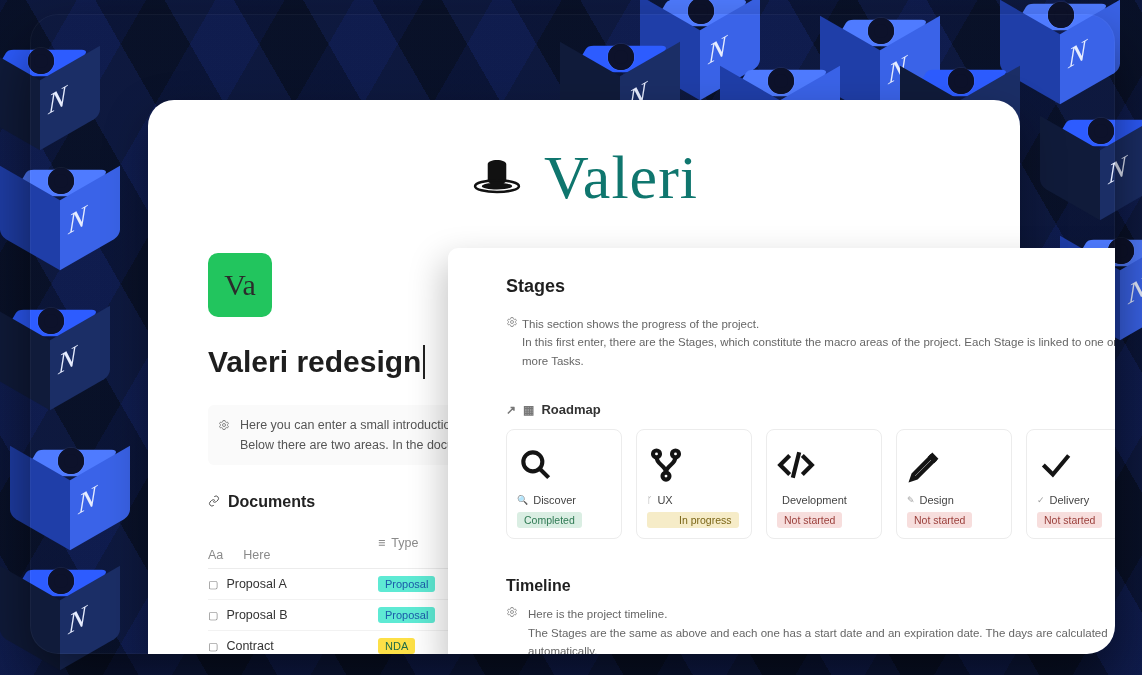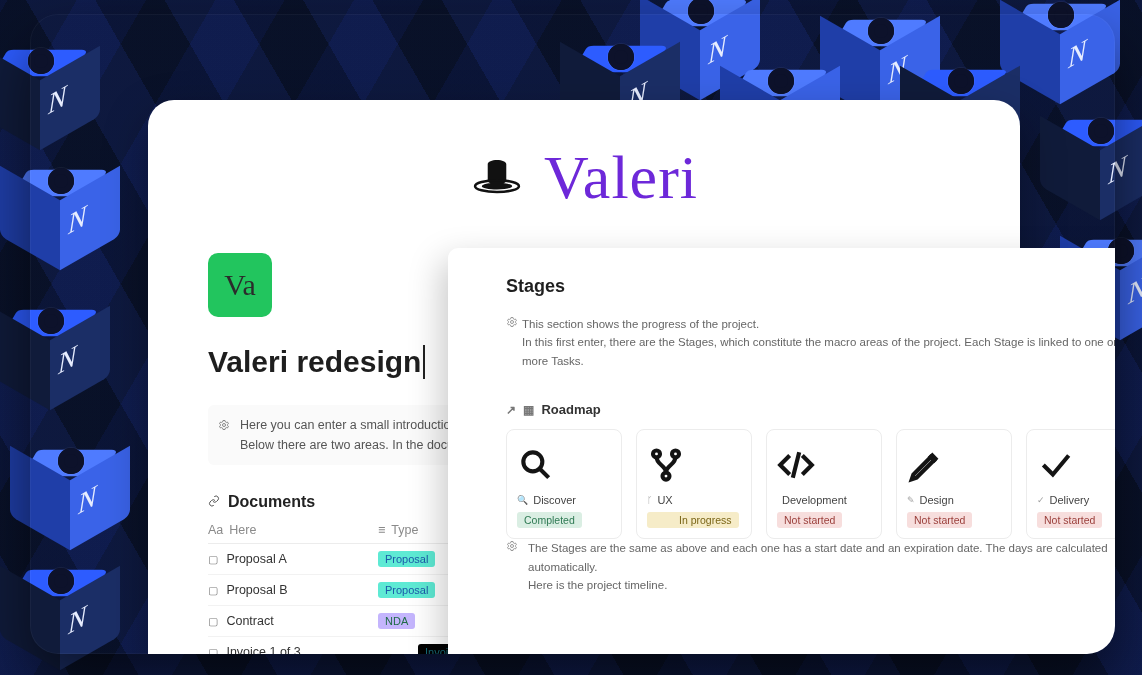--- a/index.html
+++ b/index.html
@@ -55,21 +55,21 @@
   }
   .hero {
     display:flex; align-items:center; justify-content:center;
     gap: 20px;
     padding-top: 42px;
   }
   .hero .hat svg { width: 54px; height: 54px; }
   .hero .title {
     font-family: Georgia, "Times New Roman", serif;
     font-size: 62px;
-    color: #6d28d9;
+    color: #0f766e;
     letter-spacing: 1px;
   }
 
   .page-body { padding: 40px 60px 0 60px; }
   .page-icon {
     width: 64px; height: 64px;
     background: #22c55e;
     border-radius: 10px;
     display:flex; align-items:center; justify-content:center;
     font-family: Georgia, serif;
@@ -95,29 +95,29 @@
   }
   .callout .gear { color:#888; margin-top:2px; }
 
   .section-head {
     display:flex; align-items:center; gap:8px;
     font-size: 16px; font-weight:600; color:#222;
     margin-bottom: 6px;
   }
   .table { font-size: 12.5px; color:#333; }
   .thead { display:flex; padding:6px 0; color:#8a8a8a; border-bottom:1px solid #ececec;}
-  .thead .col-a { width: 170px; display:flex; align-items:flex-end; gap:6px;}
+  .thead .col-a { width: 170px; display:flex; align-items:flex-end; gap:20px;margin-top:25px;}
   .thead .col-b { width: 90px; display:flex; align-items:center; gap:6px;}
   .trow { display:flex; align-items:center; padding:7px 0; border-bottom:1px solid #f2f2f2;}
   .trow .col-a { width: 170px; display:flex; align-items:center; gap:8px;}
   .trow .col-b { width: 90px; }
   .doc-ico { color:#7a7a7a; font-size:11px; }
   .tag { display:inline-block; padding:2px 7px; border-radius:3px; font-size:11px; }
   .tag.blue   { background:#5eead4; color:#1b5aa9; }
-  .tag.green  { background:#c4b5fd; color:#1f6b47; }
+  .tag.green  { background:#fde047; color:#1f6b47; }
   .tag.teal   { background:#000000; color:#186a79;margin-left:40px; }
 
   
   .front-card {
     position: absolute;
     left: 418px; top: 234px;
     width: 700px; height: 420px;
     background: #ffffff;
     border-radius: 10px 0 0 0;
     box-shadow: -6px 12px 34px rgba(0,0,0,0.22);
@@ -413,27 +413,28 @@
         <div class="stage-card"><div class="big-ico">
             <svg viewBox="0 0 24 24">
               <polyline points="4 12 10 18 20 6"></polyline>
             </svg>
           </div><div class="lbl-row">
             <span class="mini">✓</span>
             <span>Delivery</span>
           </div><span class="pill not">Not started</span></div>
       </div>
 
+    <div class="timeline-h">Timeline</div>
     <div class="timeline-callout">
       <span class="gear" style="color:#999">
         <svg class="small-ico" viewBox="0 0 24 24" fill="none" stroke="currentColor" stroke-width="2">
             <circle cx="12" cy="12" r="3"></circle>
             <path d="M19 12a7 7 0 0 0-.1-1l2-1.6-2-3.4-2.4.9a7 7 0 0 0-1.7-1L14 3h-4l-.8 2.9a7 7 0 0 0-1.7 1L5.1 6 3 9.4 5 11a7 7 0 0 0 0 2l-2 1.6 2 3.4 2.4-.9a7 7 0 0 0 1.7 1L10 21h4l.8-2.9a7 7 0 0 0 1.7-1l2.4.9 2-3.4-2-1.6c.1-.3.1-.7.1-1z"></path>
           </svg>
       </span>
       <div>
+        <div>Here is the project timeline.</div>
         <div>The Stages are the same as above and each one has a start date and an expiration date. The days are calculated automatically.</div>
-        <div>Here is the project timeline.</div>
       </div>
     </div>
   </div>
 
 </div>
 
 </body></html>

